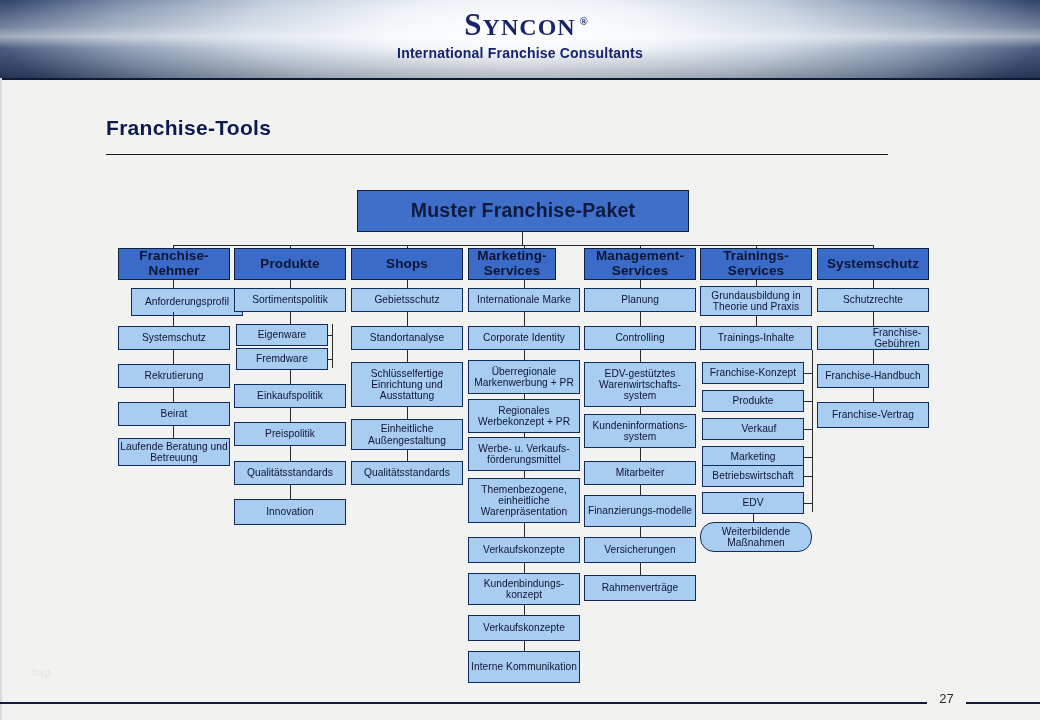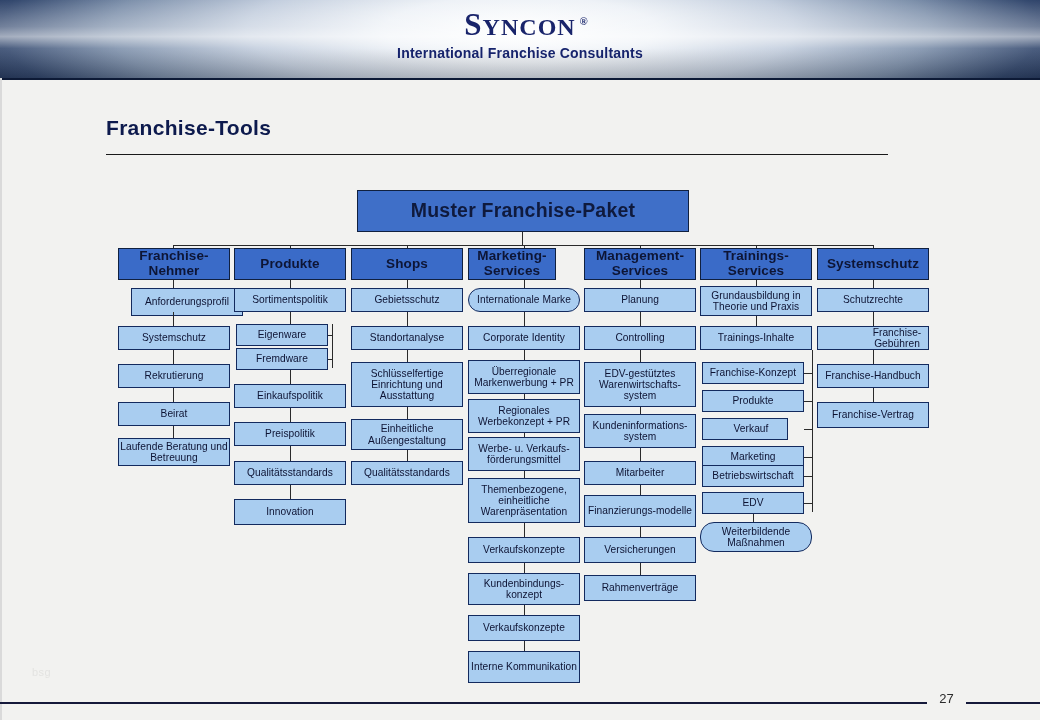--- a/index.html
+++ b/index.html
@@ -192,21 +192,21 @@
   <div class="conn vline" style="left:407px;top:312px;height:14px;"></div>
   <div class="box item" style="left:351px;top:326px;width:112px;height:24px;">Standortanalyse</div>
   <div class="conn vline" style="left:407px;top:350px;height:12px;"></div>
   <div class="box item" style="left:351px;top:362px;width:112px;height:45px;">Schlüsselfertige Einrichtung und Ausstattung</div>
   <div class="conn vline" style="left:407px;top:407px;height:12px;"></div>
   <div class="box item" style="left:351px;top:419px;width:112px;height:31px;">Einheitliche Außengestaltung</div>
   <div class="conn vline" style="left:407px;top:450px;height:11px;"></div>
   <div class="box item" style="left:351px;top:461px;width:112px;height:24px;">Qualitätsstandards</div>
 
   <div class="conn vline" style="left:524px;top:280px;height:8px;"></div>
-  <div class="box item" style="left:468px;top:288px;width:112px;height:24px;border-radius:12px;">Internationale Marke</div>
+  <div class="box item" style="left:468px;top:288px;width:112px;height:24px;">Internationale Marke</div>
   <div class="conn vline" style="left:524px;top:312px;height:14px;"></div>
   <div class="box item" style="left:468px;top:326px;width:112px;height:24px;">Corporate Identity</div>
   <div class="conn vline" style="left:524px;top:350px;height:10px;"></div>
   <div class="box item" style="left:468px;top:360px;width:112px;height:34px;">Überregionale Markenwerbung + PR</div>
   <div class="conn vline" style="left:524px;top:394px;height:5px;"></div>
   <div class="box item" style="left:468px;top:399px;width:112px;height:34px;">Regionales Werbekonzept + PR</div>
   <div class="conn vline" style="left:524px;top:433px;height:4px;"></div>
   <div class="box item" style="left:468px;top:437px;width:112px;height:34px;">Werbe- u. Verkaufs-förderungsmittel</div>
   <div class="conn vline" style="left:524px;top:471px;height:7px;"></div>
   <div class="box item" style="left:468px;top:478px;width:112px;height:45px;">Themenbezogene, einheitliche Warenpräsentation</div>
@@ -239,21 +239,21 @@
   <div class="conn vline" style="left:756px;top:280px;height:6px;"></div>
   <div class="box item" style="left:700px;top:286px;width:112px;height:30px;">Grundausbildung in Theorie und Praxis</div>
   <div class="conn vline" style="left:756px;top:316px;height:10px;"></div>
   <div class="box item" style="left:700px;top:326px;width:112px;height:24px;">Trainings-Inhalte</div>
 
   <div class="conn vline" style="left:812px;top:350px;height:162px;"></div>
   <div class="box item" style="left:702px;top:362px;width:102px;height:22px;">Franchise-Konzept</div>
   <div class="conn hline" style="left:804px;top:373px;width:9px;"></div>
   <div class="box item" style="left:702px;top:390px;width:102px;height:22px;">Produkte</div>
   <div class="conn hline" style="left:804px;top:401px;width:9px;"></div>
-  <div class="box item" style="left:702px;top:418px;width:86px;height:22px;padding-left:12px;">Verkauf</div>
+  <div class="box item" style="left:702px;top:418px;width:102px;height:22px;padding-left:12px;">Verkauf</div>
   <div class="conn hline" style="left:804px;top:429px;width:9px;"></div>
   <div class="box item" style="left:702px;top:446px;width:102px;height:22px;">Marketing</div>
   <div class="conn hline" style="left:804px;top:457px;width:9px;"></div>
   <div class="box item" style="left:702px;top:465px;width:102px;height:22px;">Betriebswirtschaft</div>
   <div class="conn hline" style="left:804px;top:476px;width:9px;"></div>
   <div class="box item" style="left:702px;top:492px;width:102px;height:22px;">EDV</div>
   <div class="conn hline" style="left:804px;top:503px;width:9px;"></div>
   <div class="conn vline" style="left:753px;top:514px;height:8px;"></div>
   <div class="box item" style="left:700px;top:522px;width:112px;height:30px;border-radius:14px;">Weiterbildende Maßnahmen</div>
 

